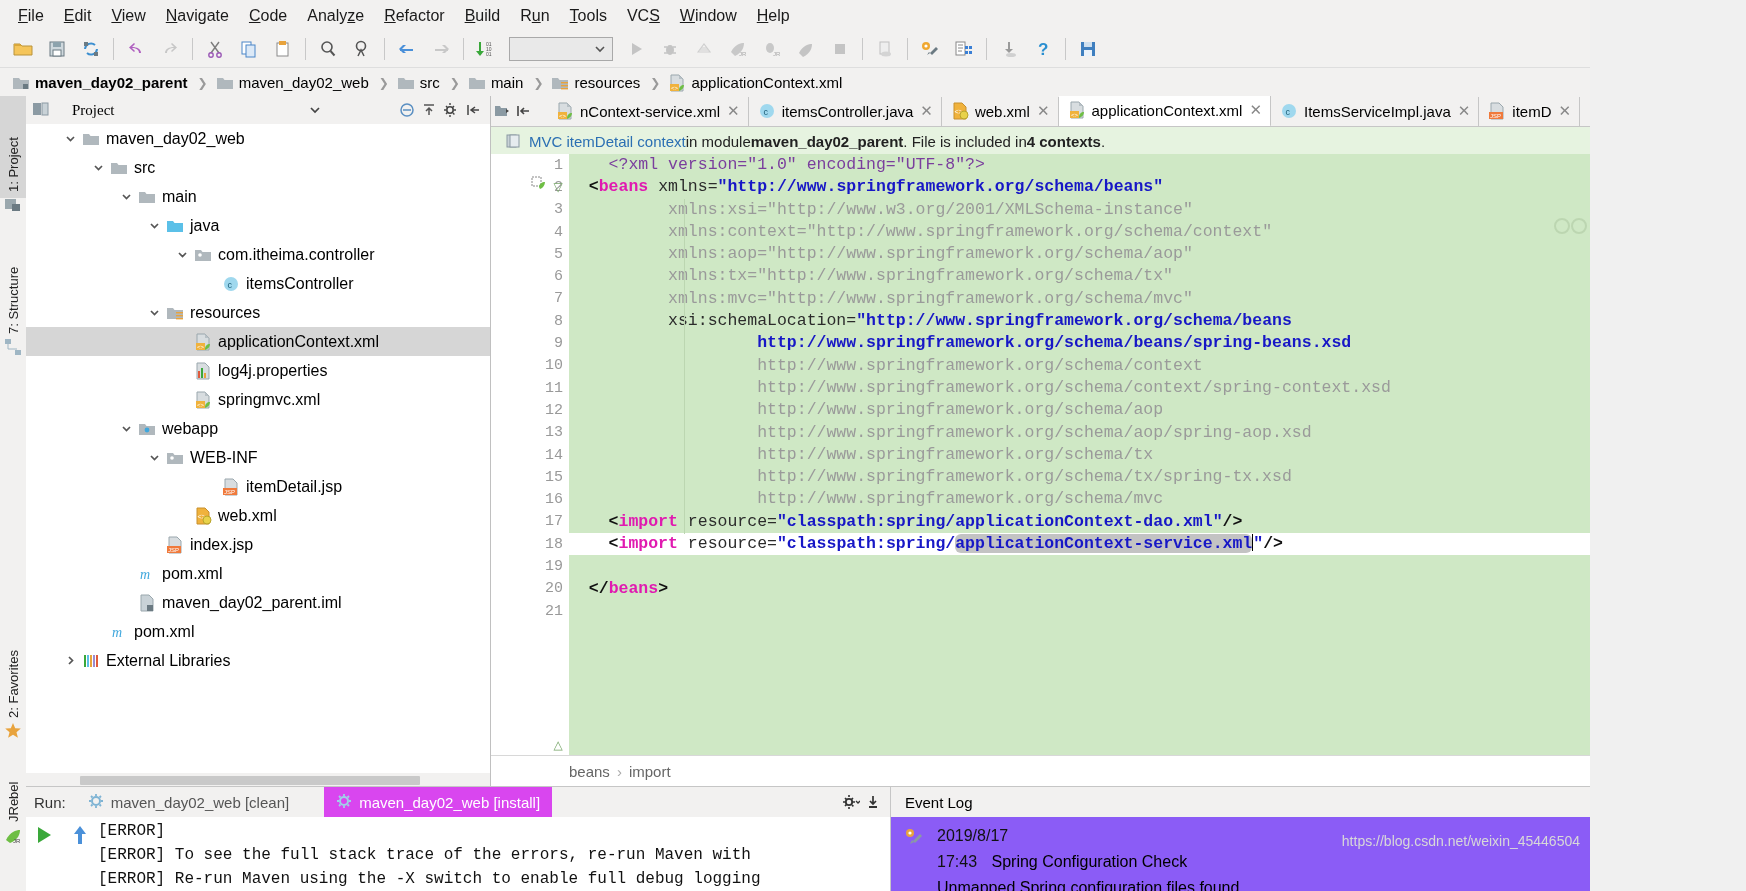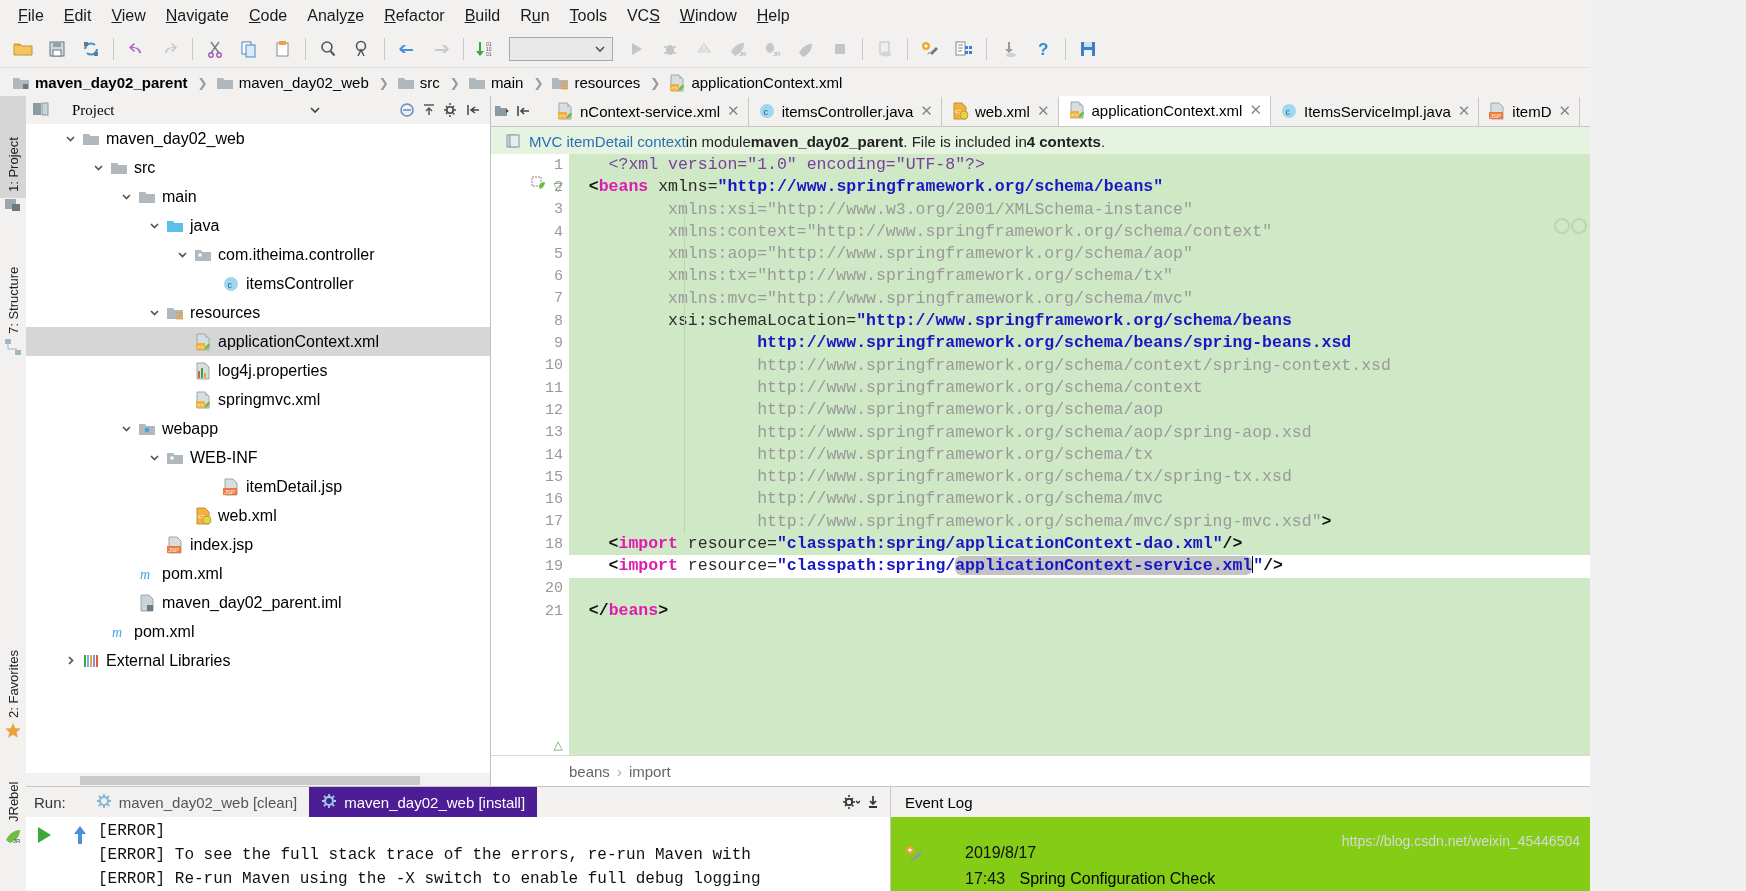--- a/index.html
+++ b/index.html
@@ -104,33 +104,33 @@
          font-size:15px;color:#666;}
   .bcbar .sep{margin:0 7px;color:#aaa;}
 
   .rightmark{position:absolute;right:2px;top:62px;width:34px;height:22px;}
 
   
   .bottom{position:absolute;left:26px;right:0;bottom:0;height:104px;background:#f2f1f0;
           border-top:1px solid #c6c6c6;}
   .runpane{position:absolute;left:0;width:864px;top:0;bottom:0;background:#fff;}
   .runhdr{height:30px;background:#f2f1f0;display:flex;align-items:center;padding-left:8px;}
-  .runlbl{font-size:15px;color:#333;margin-right:18px;}
+  .runlbl{font-size:15px;color:#333;margin-right:10px;}
   .rtab{height:30px;display:flex;align-items:center;padding:0 12px;font-size:15px;color:#555;}
-  .rtab.active{background:#4c1d95;color:#fff;}
+  .rtab.active{background:#d946ef;color:#fff;margin-left:23px;}
   .rtab .gi{margin-right:7px;}
   .runbody{position:absolute;top:30px;left:0;right:0;bottom:0;background:#fff;display:flex;}
   .runside{width:72px;height:100%;display:flex;align-items:flex-start;padding-top:6px;}
   .rside-b{width:36px;display:flex;justify-content:center;}
   .runout{flex:1;font-family:"Liberation Mono",monospace;font-size:16px;color:#111;
           line-height:24px;padding-top:2px;white-space:pre;overflow:hidden;}
   .evtpane{position:absolute;left:864px;right:0;top:0;bottom:0;background:#fff;
            border-left:1px solid #c6c6c6;}
   .evthdr{height:30px;background:#f2f1f0;display:flex;align-items:center;padding-left:14px;font-size:15px;}
-  .evtbody{position:absolute;top:30px;left:0;right:0;bottom:0;background:#84cc16;display:flex;padding-top:23px;gap:28px;}
+  .evtbody{position:absolute;top:30px;left:0;right:0;bottom:0;background:#8b5cf6;display:flex;padding-top:6px;}
   .evticon{width:46px;display:flex;justify-content:center;padding-top:4px;}
   .evttext{flex:1;font-size:16px;line-height:26px;}
   .evttext .tm{color:#111;}
   .watermark{position:absolute;right:10px;bottom:42px;font-size:14px;color:#d8d8d8;}
   .toolright{position:absolute;right:0;top:0;display:flex;align-items:center;height:30px;padding-right:6px;}
 </style>
 </head>
 <body>
 
 <div id="app">
@@ -875,28 +875,27 @@
           <div class="indentguide" style="left:115px;top:45px;height:335px;"></div>
         <div class="cl"><span class="t-plain">    </span><span class="t-prolog">&lt;?xml version="1.0" encoding="UTF-8"?&gt;</span></div>
             <div class="cl"><span class="t-plain">  </span><span class="t-brk">&lt;</span><span class="t-tagname">beans</span><span class="t-plain"> </span><span class="t-attr">xmlns=</span><span class="t-val">"http://www.springframework.org/schema/beans"</span></div>
             <div class="cl"><span class="t-plain">          </span><span class="t-attr-f">xmlns:xsi=</span><span class="t-val-f">"http://www.w3.org/2001/XMLSchema-instance"</span></div>
             <div class="cl"><span class="t-plain">          </span><span class="t-attr-f">xmlns:context=</span><span class="t-val-f">"http://www.springframework.org/schema/context"</span></div>
             <div class="cl"><span class="t-plain">          </span><span class="t-attr-f">xmlns:aop=</span><span class="t-val-f">"http://www.springframework.org/schema/aop"</span></div>
             <div class="cl"><span class="t-plain">          </span><span class="t-attr-f">xmlns:tx=</span><span class="t-val-f">"http://www.springframework.org/schema/tx"</span></div>
             <div class="cl"><span class="t-plain">          </span><span class="t-attr-f">xmlns:mvc=</span><span class="t-val-f">"http://www.springframework.org/schema/mvc"</span></div>
             <div class="cl"><span class="t-plain">          </span><span class="t-attr">xsi:schemaLocation=</span><span class="t-val">"http://www.springframework.org/schema/beans</span></div>
             <div class="cl"><span class="t-plain">                   </span><span class="t-val">http://www.springframework.org/schema/beans/spring-beans.xsd</span></div>
+            <div class="cl"><span class="t-plain">                   </span><span class="t-val-f">http://www.springframework.org/schema/context</span></div>
             <div class="cl"><span class="t-plain">                   </span><span class="t-val-f">http://www.springframework.org/schema/context/spring-context.xsd</span></div>
-            <div class="cl"><span class="t-plain">                   </span><span class="t-val-f">http://www.springframework.org/schema/context</span></div>
             <div class="cl"><span class="t-plain">                   </span><span class="t-val-f">http://www.springframework.org/schema/aop</span></div>
             <div class="cl"><span class="t-plain">                   </span><span class="t-val-f">http://www.springframework.org/schema/aop/spring-aop.xsd</span></div>
             <div class="cl"><span class="t-plain">                   </span><span class="t-val-f">http://www.springframework.org/schema/tx</span></div>
             <div class="cl"><span class="t-plain">                   </span><span class="t-val-f">http://www.springframework.org/schema/tx/spring-tx.xsd</span></div>
             <div class="cl"><span class="t-plain">                   </span><span class="t-val-f">http://www.springframework.org/schema/mvc</span></div>
-            <div class="cl"><span class="t-plain">                   </span><span class="t-val-f">http://www.springframework.org/schema/mvc/spring-mvc.xsd"</span><span class="t-brk">&gt;</span></div>
             <div class="cl"><span class="t-plain">    </span><span class="t-brk">&lt;</span><span class="t-tagname">import</span><span class="t-plain"> </span><span class="t-attr">resource=</span><span class="t-val">"classpath:spring/applicationContext-dao.xml"</span><span class="t-brk">/&gt;</span></div>
             <div class="cl caret"><span class="t-plain">    </span><span class="t-brk">&lt;</span><span class="t-tagname">import</span><span class="t-plain"> </span><span class="t-attr">resource=</span><span class="t-val">"classpath:spring/</span><span class="t-val selhi">applicationContext-service.xml</span><span class="caretline"></span><span class="t-val">"</span><span class="t-brk">/&gt;</span></div>
             <div class="cl">&nbsp;</div>
             <div class="cl"><span class="t-plain">  </span><span class="t-brk">&lt;/</span><span class="t-tagname">beans</span><span class="t-brk">&gt;</span></div>
           </div>
         <div class="rightmark">
           <svg width="34" height="20" viewBox="0 0 34 20">
               <circle cx="8" cy="10" r="7" fill="none" stroke="#bcd6b1" stroke-width="2"></circle>
               <circle cx="25" cy="10" r="7" fill="none" stroke="#bcd6b1" stroke-width="2"></circle>
             </svg>

